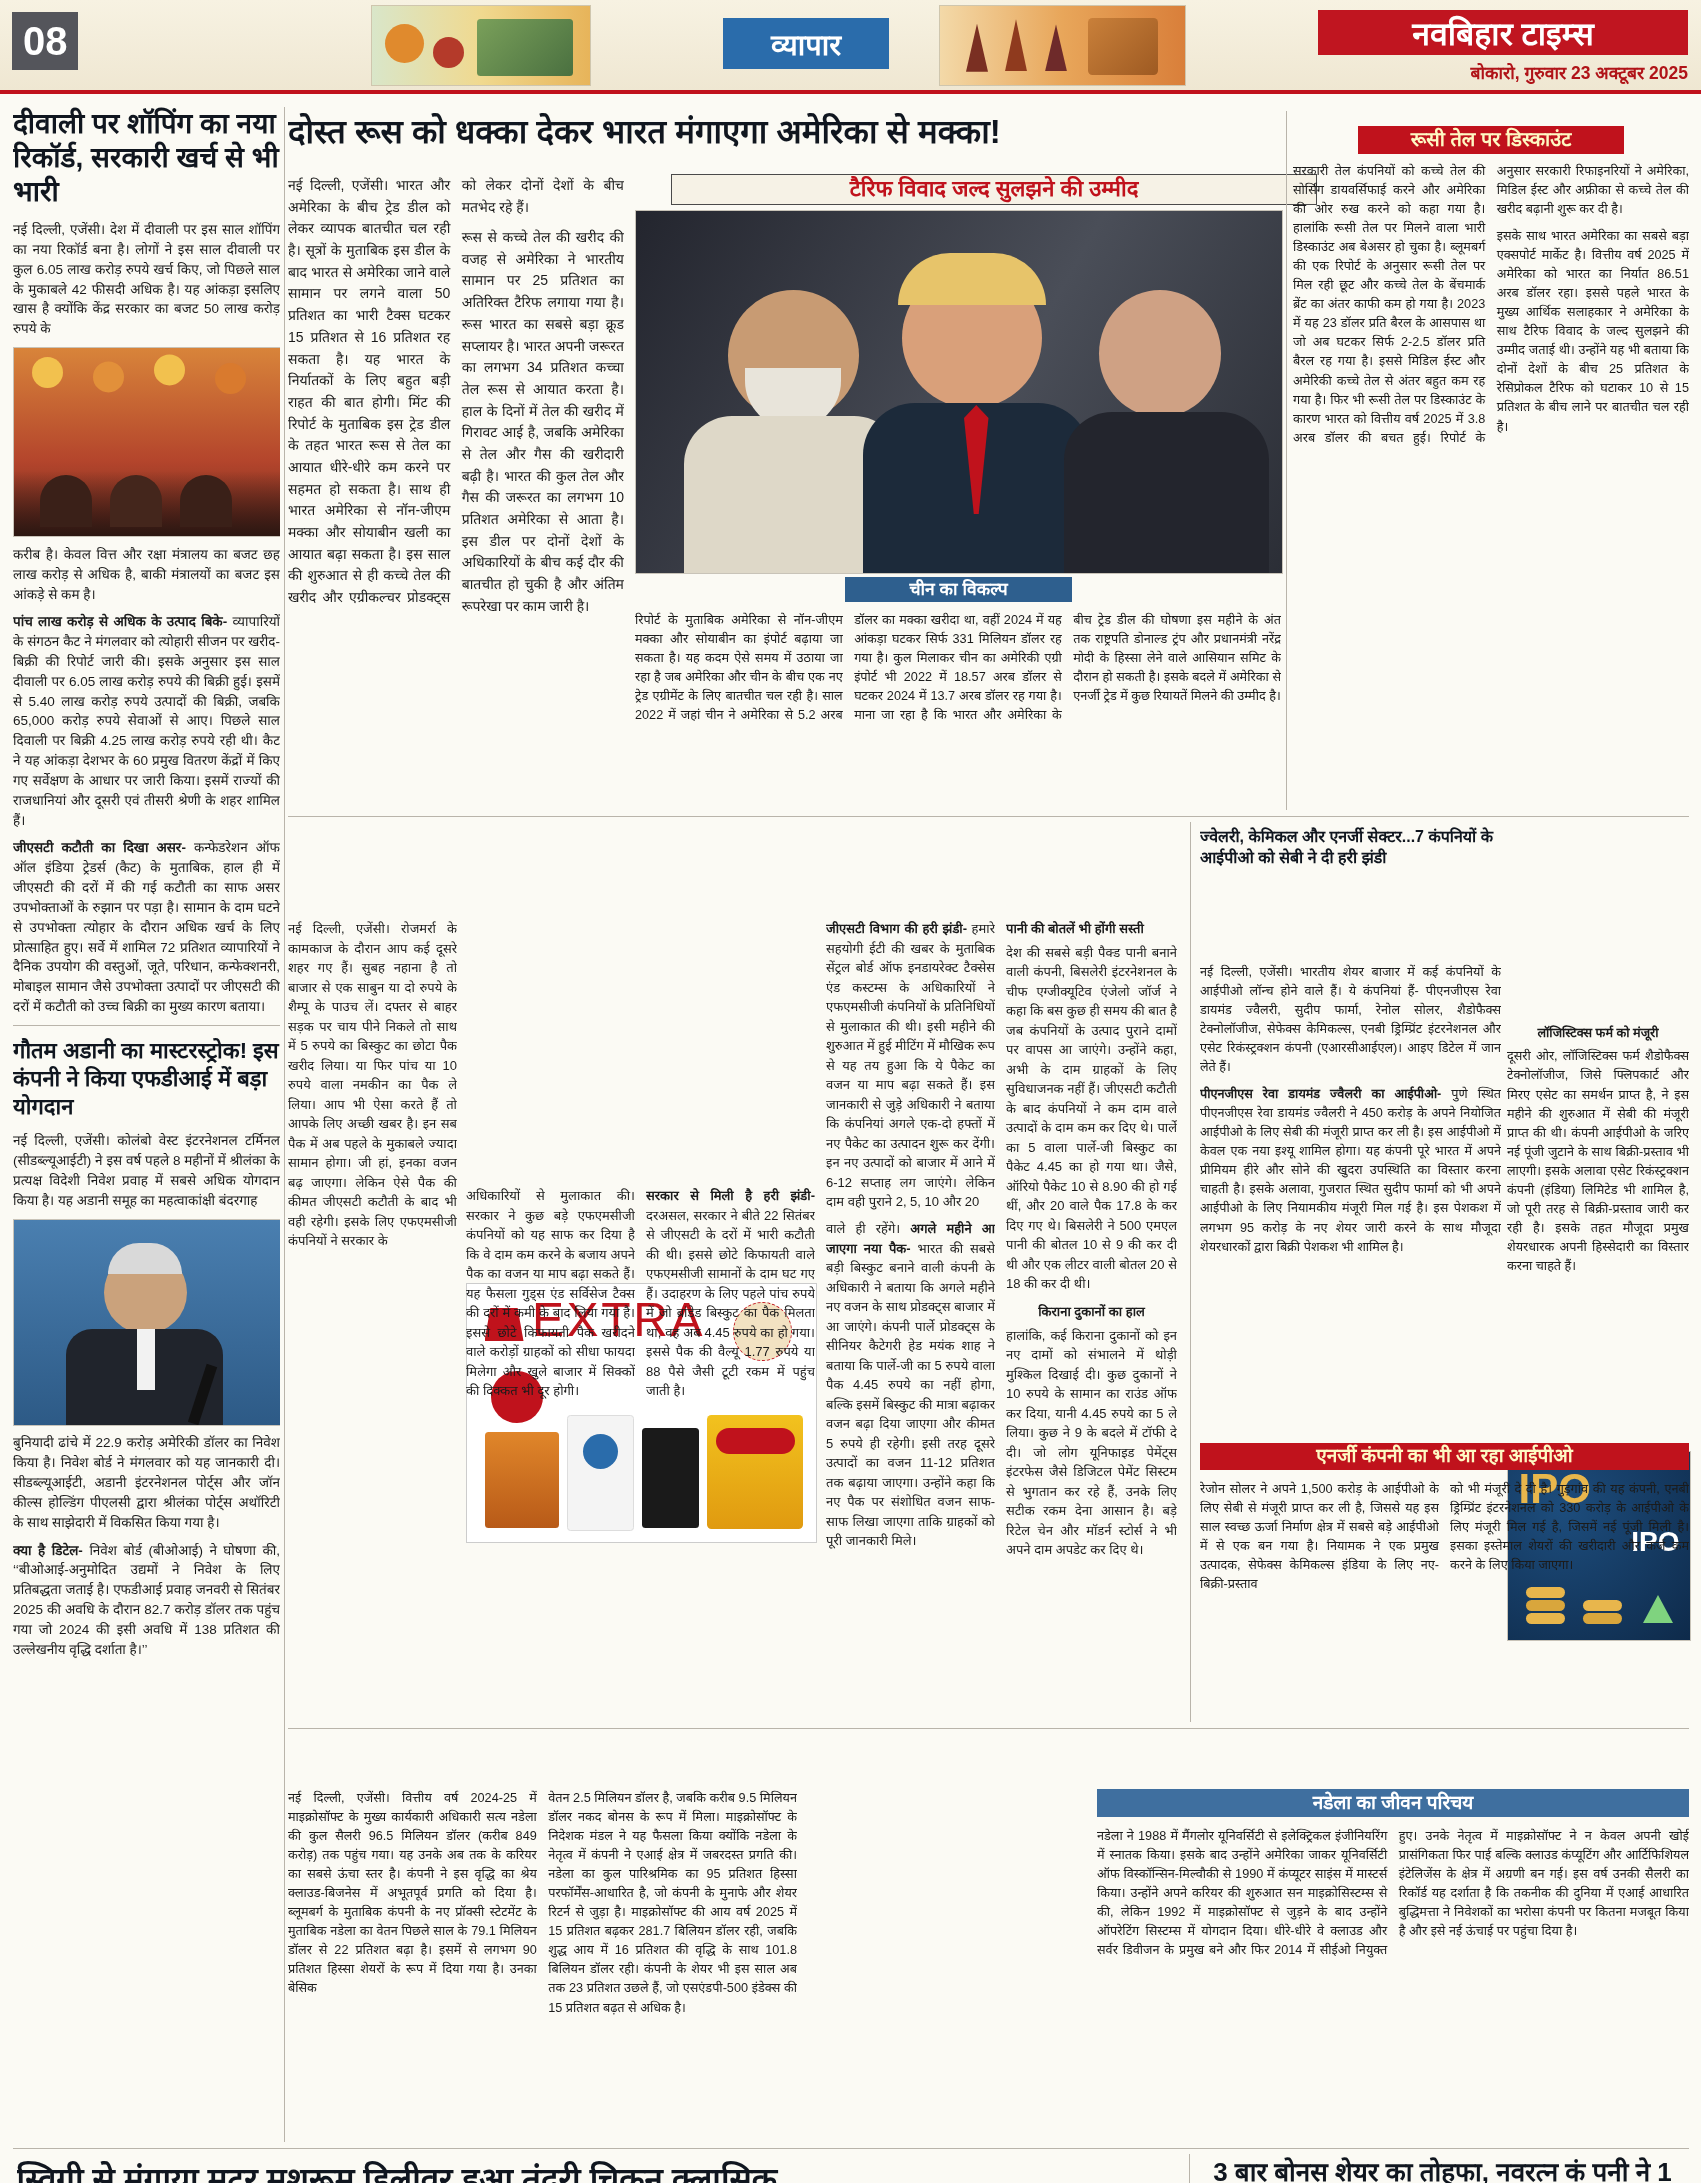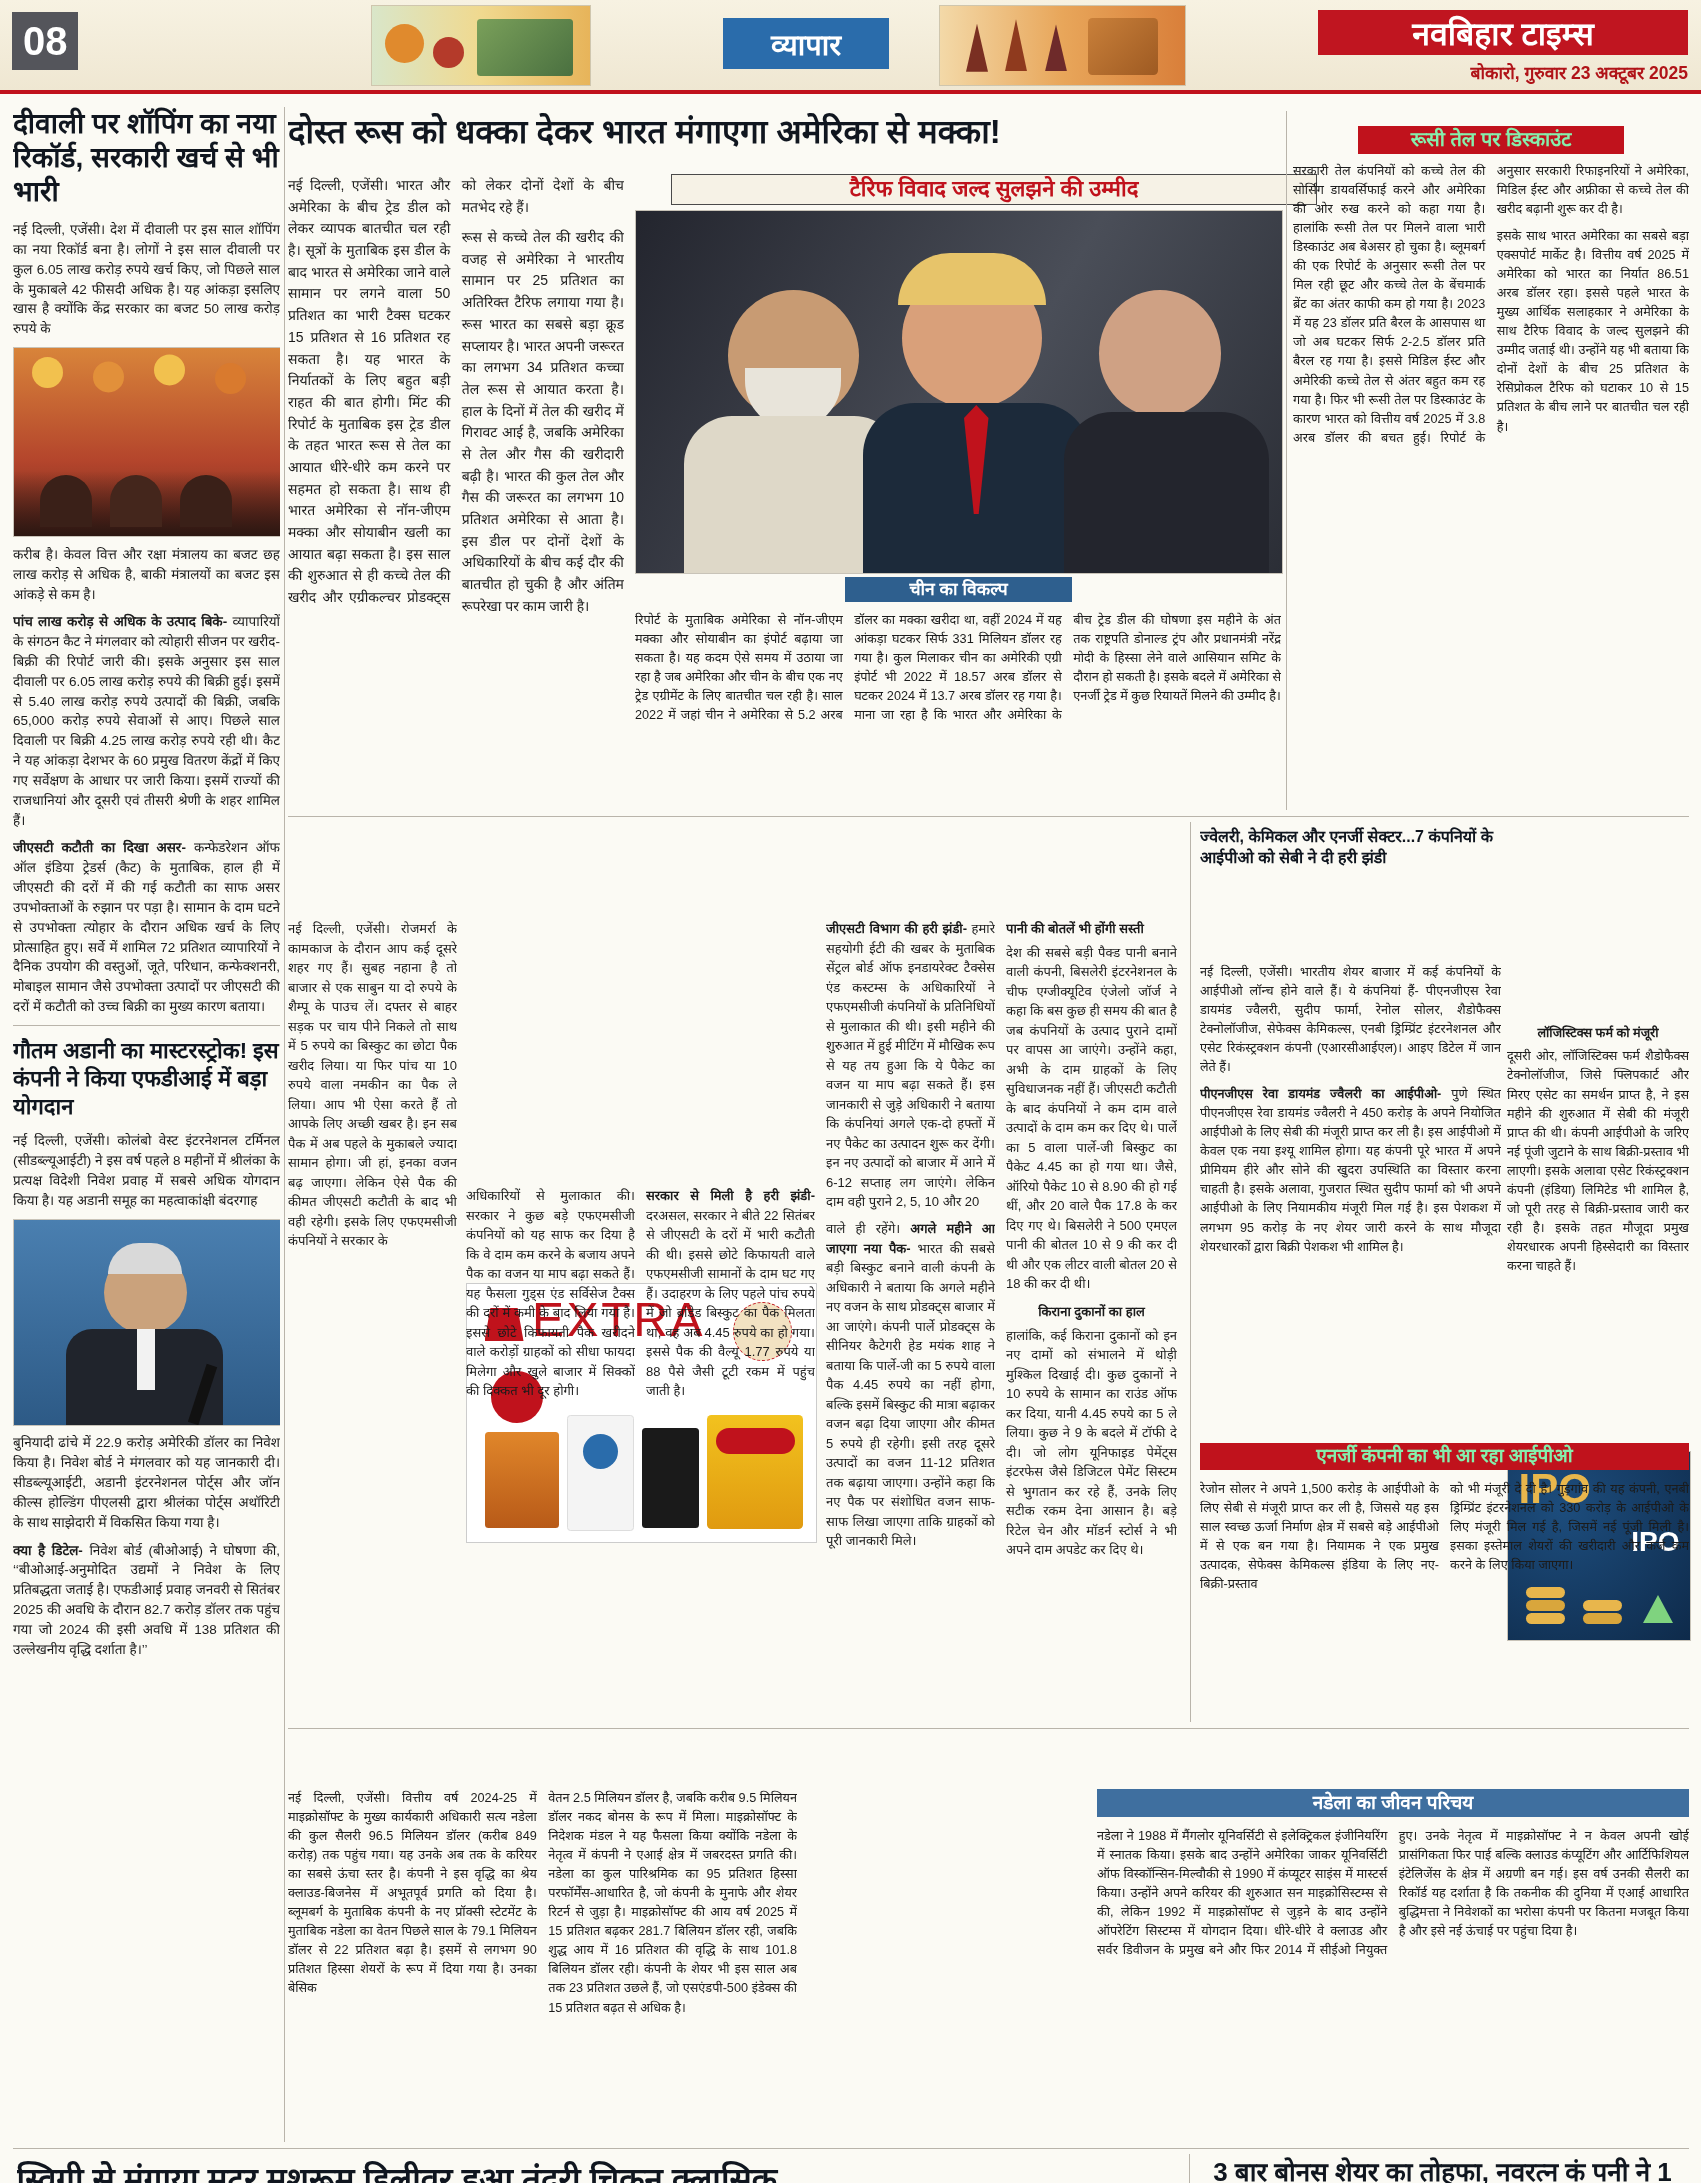--- a/index.html
+++ b/index.html
@@ -7,21 +7,21 @@
   .abs{position:absolute;}
   .flowcol{overflow:hidden;}
   p{margin:0 0 7.9px;}
   .bt-lg{font-size:13.5px;line-height:1.47;text-align:justify;}
   .bold-lead{font-weight:700;}
   .hl{font-weight:800;color:#10161f;margin:0;}
   .vline{position:absolute;width:0.9px;background:#b9b4aa;}
   .hline{position:absolute;height:0.9px;background:#b9b4aa;}
   .redrule{position:absolute;background:#c0121c;}
   .photo{position:relative;overflow:hidden;border:0.4px solid #c8c3b8;}
-  .bar-red{background:#c0121c;color:#86efac;font-weight:800;text-align:center;}
+  .bar-red{background:#c0121c;color:#fef9c3;font-weight:800;text-align:center;}
   .bar-blue{background:#2e5f8e;color:#fff;font-weight:800;text-align:center;}
   .cols2{column-count:2;column-gap:11.4px;}
   .cols3{column-count:3;column-gap:11.4px;}
   .banner{border:1.3px solid #4a4a4a;background:#f6f2e6;color:#c0121c;font-weight:800;text-align:center;white-space:nowrap;overflow:hidden;}
   .masthead{position:absolute;left:0;top:0;width:1701px;height:90px;background:linear-gradient(180deg,#f7f2e2,#efe7d2);}
 </style>
 </head>
 <body>
 
 <div id="page">

